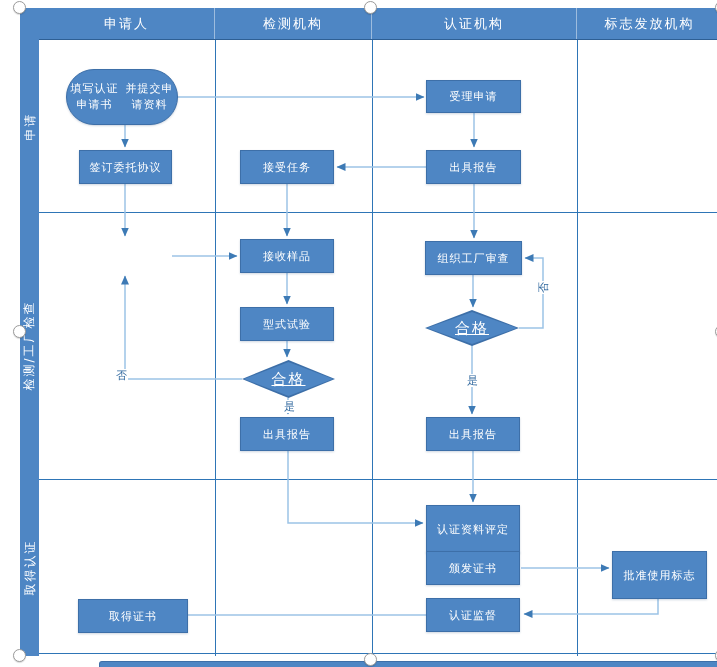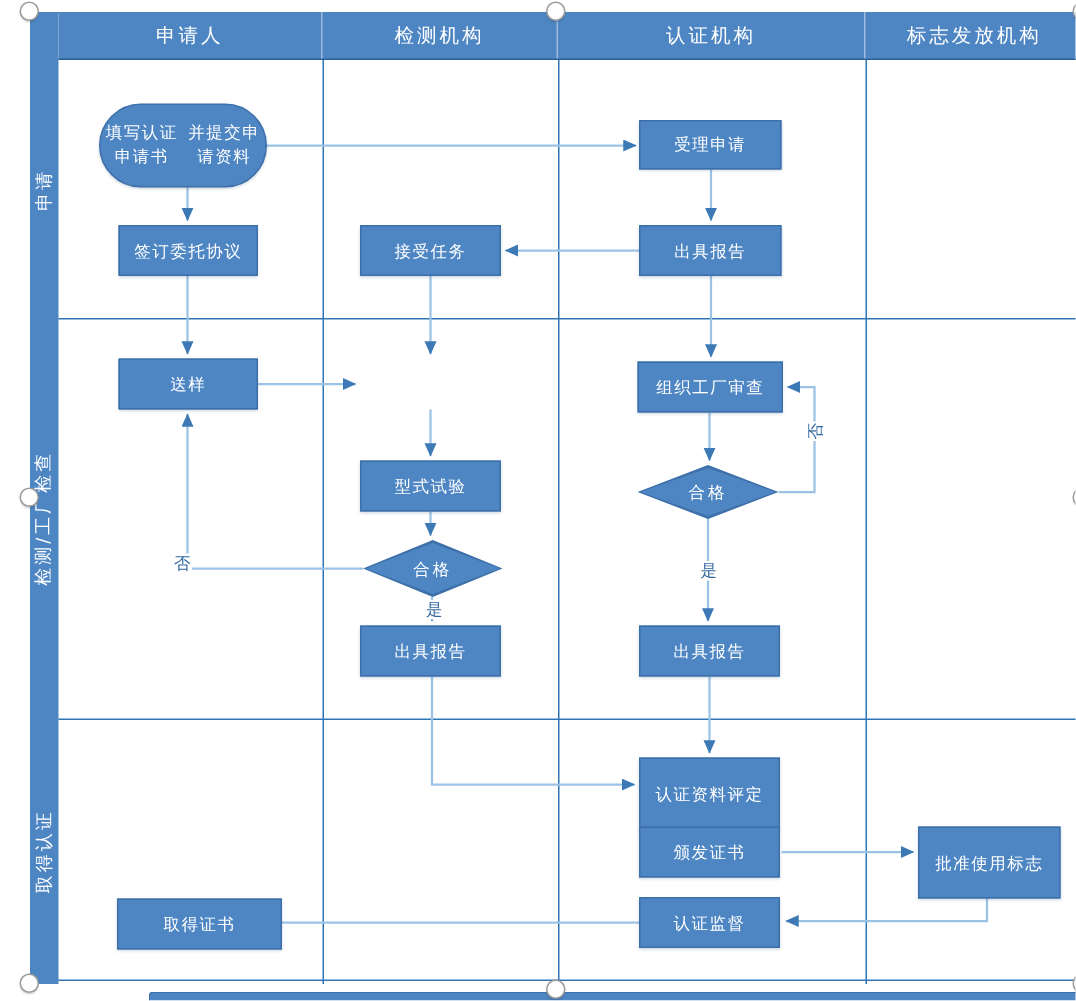--- a/index.html
+++ b/index.html
@@ -24,21 +24,21 @@
   .node{position:absolute;background:#4E86C4;border:1.5px solid #3D6FA8;box-sizing:border-box;
     color:#fff;font-size:11px;display:flex;align-items:center;justify-content:center;
     text-align:center;letter-spacing:1px;z-index:4;box-shadow:0 1px 2px rgba(60,90,130,.25);}
   .stadium{border-radius:28px;line-height:1.45;}
   .diamond{position:absolute;z-index:4;}
   .diamond .dia-border{position:absolute;inset:0;background:#3D6FA8;
     clip-path:polygon(50% 0,100% 50%,50% 100%,0 50%);}
   .diamond .dia-fill{position:absolute;inset:2px;background:#4E86C4;
     clip-path:polygon(50% 0,100% 50%,50% 100%,0 50%);}
   .diamond .dia-text{position:absolute;inset:0;display:flex;align-items:center;justify-content:center;
-    color:#fff;font-size:11px;letter-spacing:2px;}
+    color:#fff;font-size:15px;letter-spacing:2px;text-decoration:underline;}
   .edge-label{position:absolute;background:#fff;color:#31699F;font-size:11px;line-height:13px;
     padding:0 1px;z-index:5;}
   .edge-label.rot{transform:rotate(-90deg);}
   .handle{position:absolute;width:13px;height:13px;border-radius:50%;background:#fff;
     border:1.5px solid #9b9b9b;box-sizing:border-box;z-index:10;box-shadow:0 1px 1px rgba(0,0,0,.15);}
   .below-shape{position:absolute;left:87px;top:661px;width:630px;height:8px;background:#4E86C4;
     border:1.5px solid #3D6FA8;border-bottom:none;border-top-left-radius:3px;box-sizing:border-box;z-index:4;}
 </style>
 </head>
 <body>
@@ -102,29 +102,29 @@
     </g>
   </svg>
 
   <div class="node stadium" style="left:54px;top:69px;width:112px;height:56px">
     <span>填写认证申请书</span>
     <span>并提交申请资料</span>
   </div>
   <div class="node" style="left:67px;top:150px;width:93px;height:34px">
     <span>签订委托协议</span>
     </div>
-  <div class="node" style="left:67px;top:239px;width:93px;height:34px">
-    <span>送样</span>
-    </div>
   <div class="node" style="left:66px;top:599px;width:110px;height:34px">
     <span>取得证书</span>
     </div>
 
   <div class="node" style="left:228px;top:150px;width:94px;height:34px">
     <span>接受任务</span>
+    </div>
+  <div class="node" style="left:228px;top:239px;width:94px;height:34px">
+    <span>接收样品</span>
     </div>
   <div class="node" style="left:228px;top:307px;width:94px;height:34px">
     <span>型式试验</span>
     </div>
   <div class="diamond" style="left:230px;top:360px;width:93px;height:38px">
     <div class="dia-border"></div>
     <div class="dia-fill"></div>
     <div class="dia-text">合格</div>
   </div>
   <div class="node" style="left:228px;top:417px;width:94px;height:34px">

